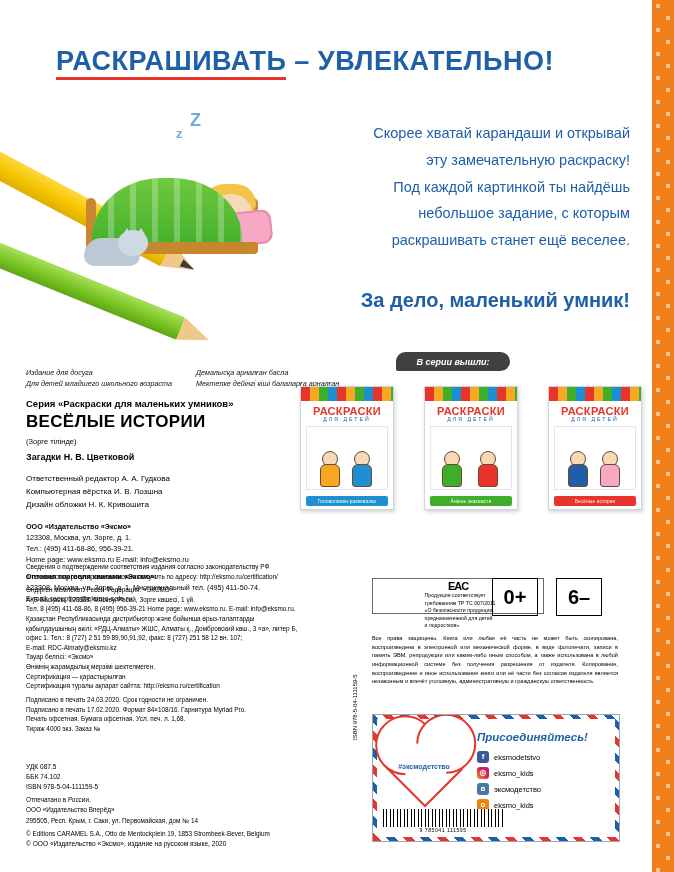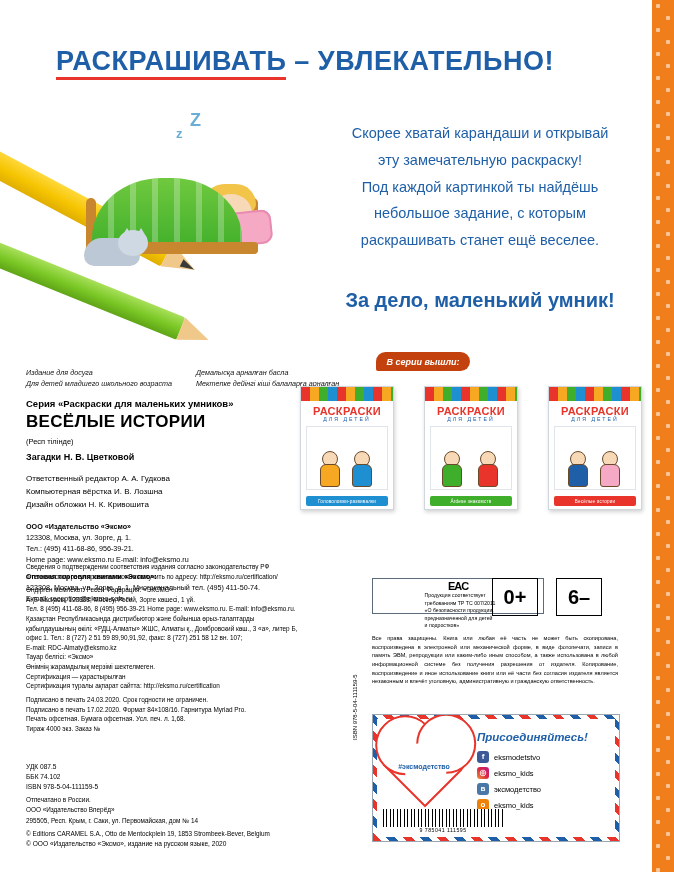--- a/index.html
+++ b/index.html
@@ -196,21 +196,21 @@
     color: #6aaed8;
     font-weight: bold;
   }
 
   
   .promo {
     position: absolute;
     left: 330px;
     top: 120px;
     width: 300px;
-    text-align: center;
+    text-align: right;
     color: #1e5fa8;
     font-size: 14.5px;
     line-height: 1.85;
   }
   .promo .last {
     display: block;
     margin-top: 28px;
     font-size: 20px;
     font-weight: bold;
   }
@@ -287,23 +287,23 @@
   }
   .copy-line {
     position: absolute;
     left: 26px; top: 840px;
     font-size: 6.6px;
   }
 
   
   .series-badge {
     position: absolute;
-    left: 376px; top: 352px;
-    width: 94px; height: 19px;
-    background: #c2410c;
+    left: 396px; top: 352px;
+    width: 114px; height: 19px;
+    background: #404040;
     color: #fff;
     border-radius: 10px 10px 10px 2px;
     font-size: 9px;
     display: flex;
     align-items: center;
     justify-content: center;
     font-style: italic;
     font-weight: bold;
   }
 
@@ -595,21 +595,21 @@
     <span class="last">За дело, маленький умник!</span>
   </div>
 
   <div class="notice notice-left" style="white-space:pre-line;">Издание для досуга
 Для детей младшего школьного возраста</div>
   <div class="notice notice-mid" style="white-space:pre-line;">Демалысқа арналған басла
 Мектепке дейінгі кіші балаларға арналған</div>
 
   <div class="series-line">Серия «Раскраски для маленьких умников»</div>
   <div class="book-title">ВЕСЁЛЫЕ ИСТОРИИ</div>
-  <div class="subtitle-kz">(Респ тілінде)</div>
+  <div class="subtitle-kz">(Зорге тілінде)</div>
   <div class="author-line">Загадки Н. В. Цветковой</div>
   <div class="credits">
     <div>Ответственный редактор А. А. Гудкова</div>
     <div>Компьютерная вёрстка И. В. Лозшна</div>
     <div>Дизайн обложки Н. К. Кривошита</div>
   </div>
 
   <div class="imprint">
     <div><b>ООО «Издательство «Эксмо»</b></div>
     <div>123308, Москва, ул. Зорге, д. 1.</div>

